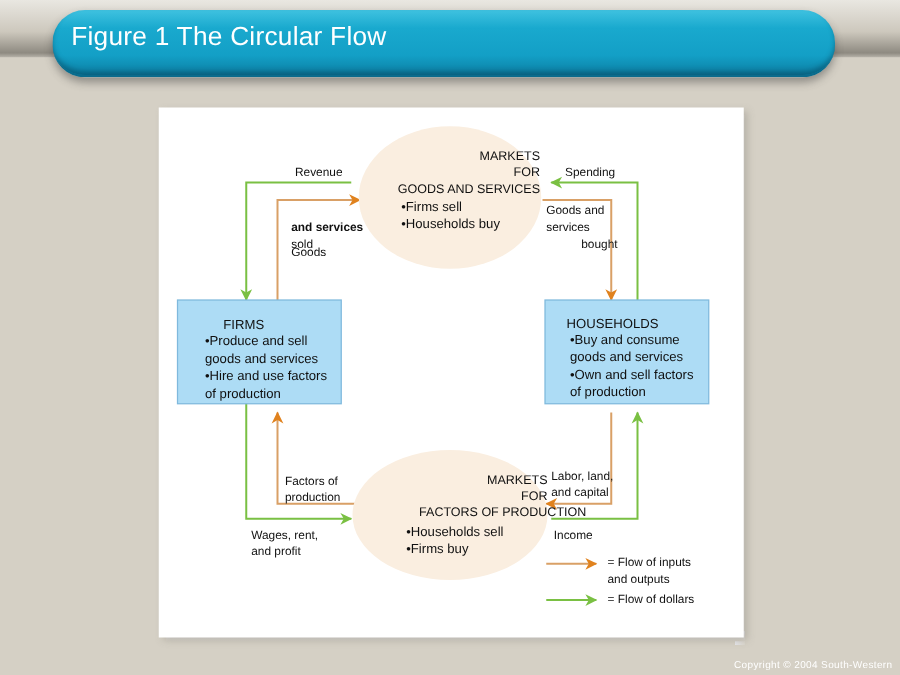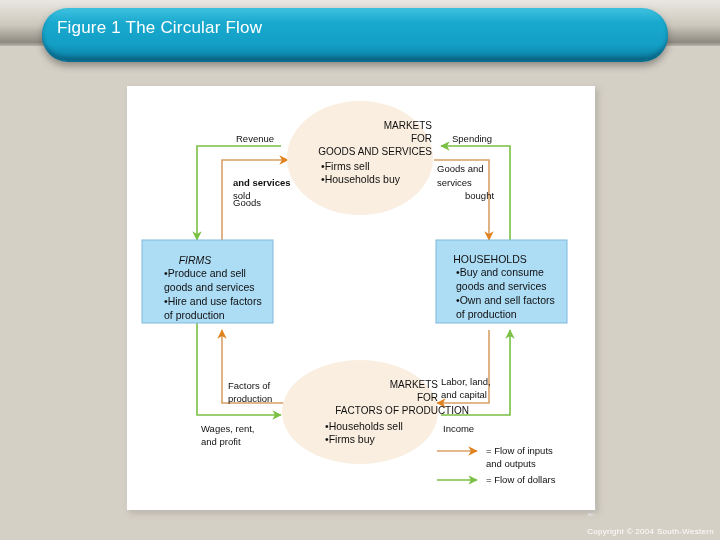--- a/index.html
+++ b/index.html
@@ -20,21 +20,21 @@
   
   #title-banner{
     position:absolute;left:42px;top:8px;width:626px;height:52px;
     border-radius:26px;
     background:linear-gradient(to bottom,#3fc2e0 0%,#19a9ce 28%,#139fc6 70%,#0c7fa3 100%);
     box-shadow:0 4px 7px rgba(60,60,60,.45), inset 0 -3px 4px rgba(0,40,60,.35);
     border-bottom:2px solid #0a6b8c;
   }
   #title-text{
     position:absolute;left:57px;top:18px;
-    font-size:17px;color:#ffffff;letter-spacing:.2px;white-space:nowrap;
+    font-size:21px;color:#ffffff;letter-spacing:.2px;white-space:nowrap;
   }
   
   #slide-panel{
     position:absolute;left:127px;top:86px;width:468px;height:424px;
     background:#ffffff;
     box-shadow:3px 3px 6px rgba(120,118,110,.35);
   }
   #panel-shadow-r{
     position:absolute;left:588px;top:92px;width:8px;height:424px;
     background:linear-gradient(to right,#e6e6ea,#d9d5cb);
@@ -106,21 +106,21 @@
   <line x1="437" y1="451" x2="477" y2="451" stroke="#d9a066" stroke-width="1.6" marker-end="url(#mk-orange)"></line>
   <line x1="437" y1="480" x2="477" y2="480" stroke="#7ac043" stroke-width="1.6" marker-end="url(#mk-green)"></line>
 </svg>
 
 <div class="node-text ell-title" style="left:288px;top:120px;width:144px;">MARKETS</div>
 <div class="node-text ell-title" style="left:288px;top:133px;width:144px;">FOR</div>
 <div class="node-text ell-title" style="left:288px;top:146px;width:144px;">GOODS AND SERVICES</div>
 <div class="node-text ell-bullets" style="left:321px;top:160px;width:120px;">•Firms sell</div>
 <div class="node-text ell-bullets" style="left:321px;top:173px;width:120px;">•Households buy</div>
 
-<div class="node-text box-title" style="left:142px;top:254px;width:106px;font-style:italic;">FIRMS</div>
+<div class="node-text box-title" style="left:142px;top:254px;width:106px;">FIRMS</div>
 <div class="node-text box-bullets" style="left:164px;top:267px;width:115px;">•Produce and sell</div>
 <div class="node-text box-bullets" style="left:164px;top:281px;width:115px;"> goods and services</div>
 <div class="node-text box-bullets" style="left:164px;top:295px;width:118px;">•Hire and use factors</div>
 <div class="node-text box-bullets" style="left:164px;top:309px;width:115px;"> of production</div>
 
 <div class="node-text box-title" style="left:436px;top:253px;width:108px;">HOUSEHOLDS</div>
 <div class="node-text box-bullets" style="left:456px;top:266px;width:118px;">•Buy and consume</div>
 <div class="node-text box-bullets" style="left:456px;top:280px;width:118px;"> goods and services</div>
 <div class="node-text box-bullets" style="left:456px;top:294px;width:120px;">•Own and sell factors</div>
 <div class="node-text box-bullets" style="left:456px;top:308px;width:118px;"> of production</div>

